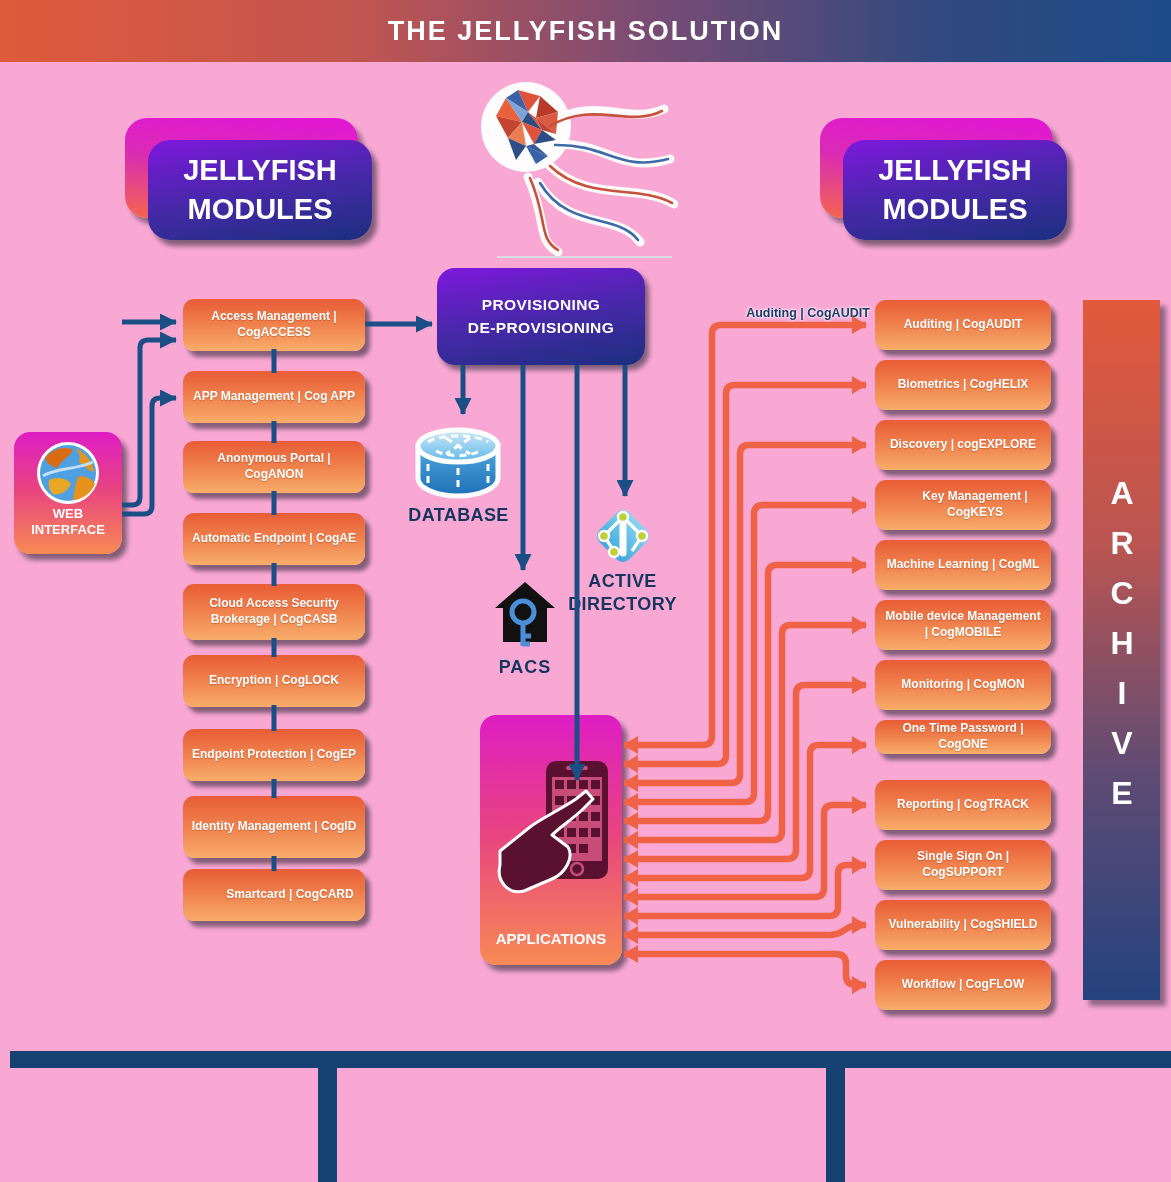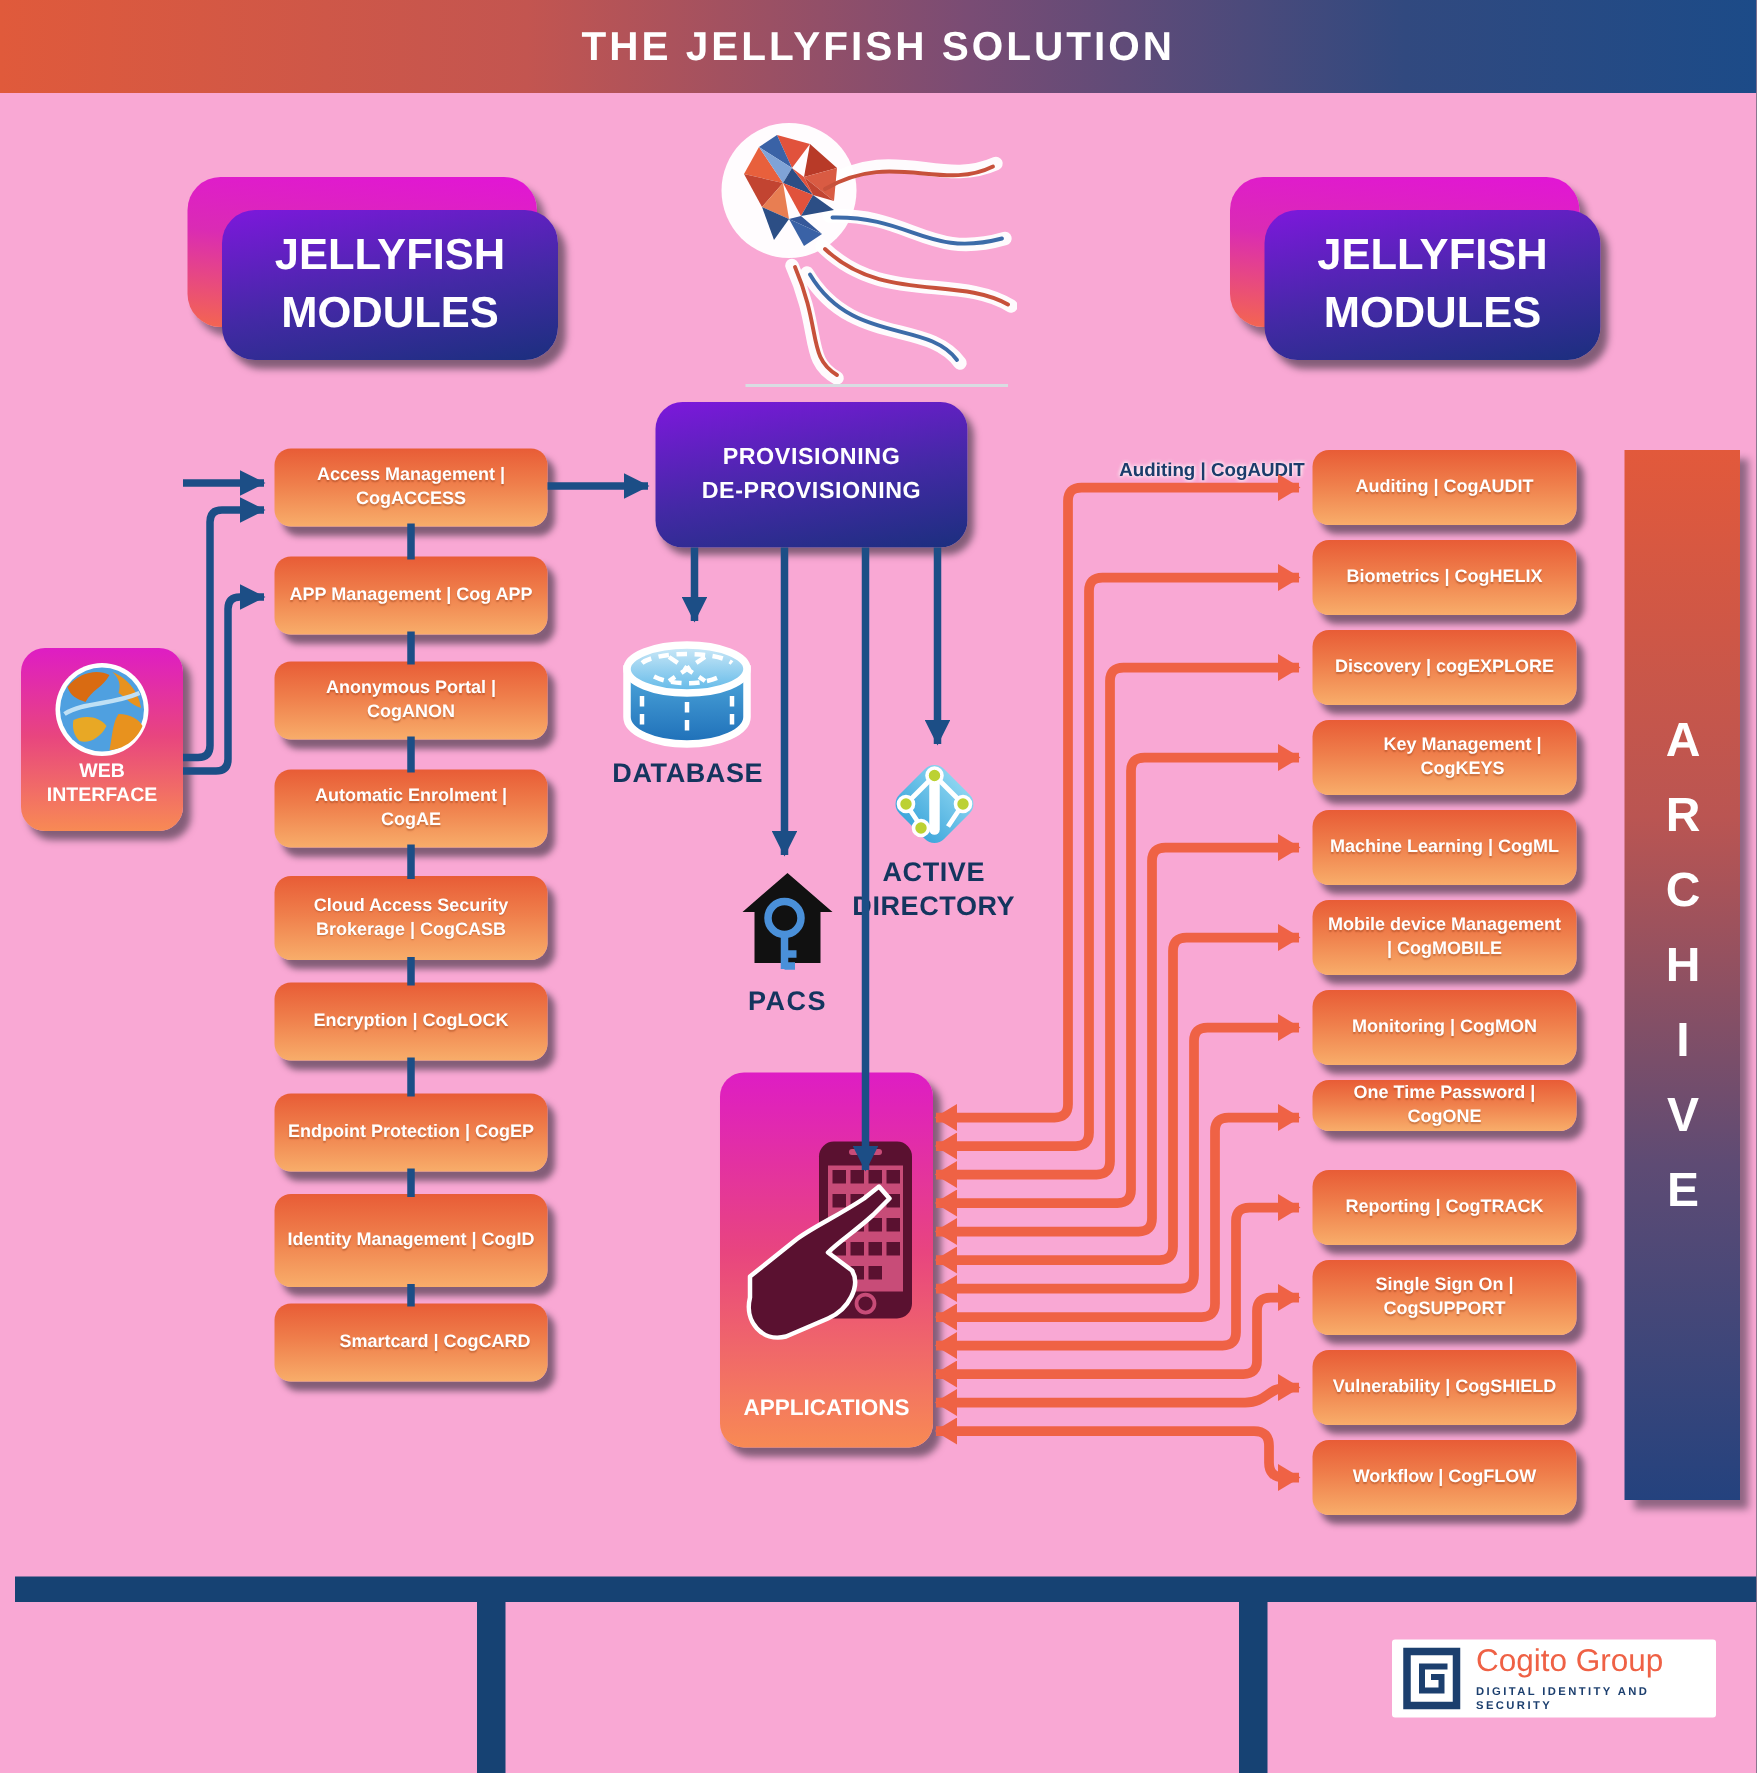--- a/index.html
+++ b/index.html
@@ -233,21 +233,21 @@
   <div id="archive" class="abs">
     <div class="t">ARCHIVE</div>
   </div>
 
   <div id="flowlabel" class="abs">Auditing | CogAUDIT</div>
 
   <div id="left-col">
       <div class="abs module" style="left: 183px; top: 299px; width: 182px; height: 52px;">Access Management | CogACCESS</div>
       <div class="abs module" style="left: 183px; top: 371px; width: 182px; height: 52px;">APP Management | Cog APP</div>
       <div class="abs module" style="left: 183px; top: 441px; width: 182px; height: 52px;">Anonymous Portal | CogANON</div>
-      <div class="abs module" style="left: 183px; top: 513px; width: 182px; height: 52px;">Automatic Enrolment | CogAE</div>
+      <div class="abs module" style="left: 183px; top: 513px; width: 182px; height: 52px;">Automatic Endpoint | CogAE</div>
       <div class="abs module" style="left: 183px; top: 584px; width: 182px; height: 56px;">Cloud Access Security Brokerage | CogCASB</div>
       <div class="abs module" style="left: 183px; top: 655px; width: 182px; height: 52px;">Encryption | CogLOCK</div>
       <div class="abs module" style="left: 183px; top: 729px; width: 182px; height: 52px;">Endpoint Protection | CogEP</div>
       <div class="abs module" style="left: 183px; top: 796px; width: 182px; height: 62px;">Identity Management | CogID</div>
       <div class="abs module" style="left: 183px; top: 869px; width: 182px; height: 52px; padding-left: 40px;">Smartcard | CogCARD</div>
     </div>
   <div id="right-col">
       <div class="abs module" style="left: 875px; top: 300px; width: 176px; height: 50px;">Auditing | CogAUDIT</div>
       <div class="abs module" style="left: 875px; top: 360px; width: 176px; height: 50px;">Biometrics | CogHELIX</div>
       <div class="abs module" style="left: 875px; top: 420px; width: 176px; height: 50px;">Discovery | cogEXPLORE</div>
@@ -304,26 +304,14 @@
         <path d="M624,916 H829 Q838,916 838,907 V874 Q838,865 847,865 H866" class="o" marker-start="url(#aoL)" marker-end="url(#ao)"></path>
         <path d="M624,935 H830 C845,935 845,925 858,925 H866" class="o" marker-start="url(#aoL)" marker-end="url(#ao)"></path>
         <path d="M624,954 H836 Q846,954 846,964 V975 Q846,985 856,985 H866" class="o" marker-start="url(#aoL)" marker-end="url(#ao)"></path>
       </svg>
     </div>
 
   <div class="abs navybar" style="left:10px;top:1051px;width:1161px;height:17px;"></div>
   <div class="abs navybar" style="left:318px;top:1068px;width:19px;height:114px;"></div>
   <div class="abs navybar" style="left:826px;top:1068px;width:19px;height:114px;"></div>
 
-  <div id="logocard" class="abs">
-    <div>
-      <svg width="42" height="42" viewBox="0 0 42 42">
-        <rect x="4" y="3" width="33" height="36" fill="none" stroke="#1C3F6E" stroke-width="5"></rect>
-        <path d="M31,13 L14,13 L14,29 L27,29 L27,20 L20,20" fill="none" stroke="#1C3F6E" stroke-width="4"></path>
-      </svg>
-    </div>
-    <div id="logotext">
-      <div class="name">Cogito Group</div>
-      <div class="tag">DIGITAL IDENTITY AND SECURITY</div>
-    </div>
-  </div>
 
 </div>
 
 </body></html>

